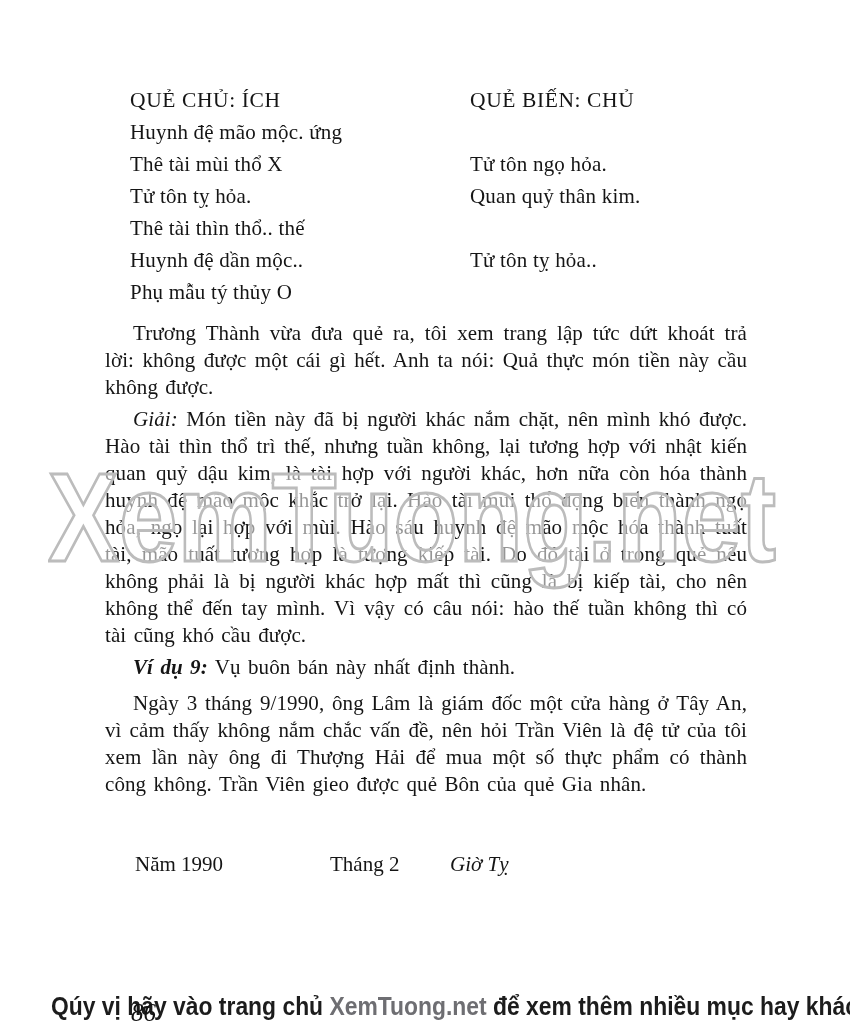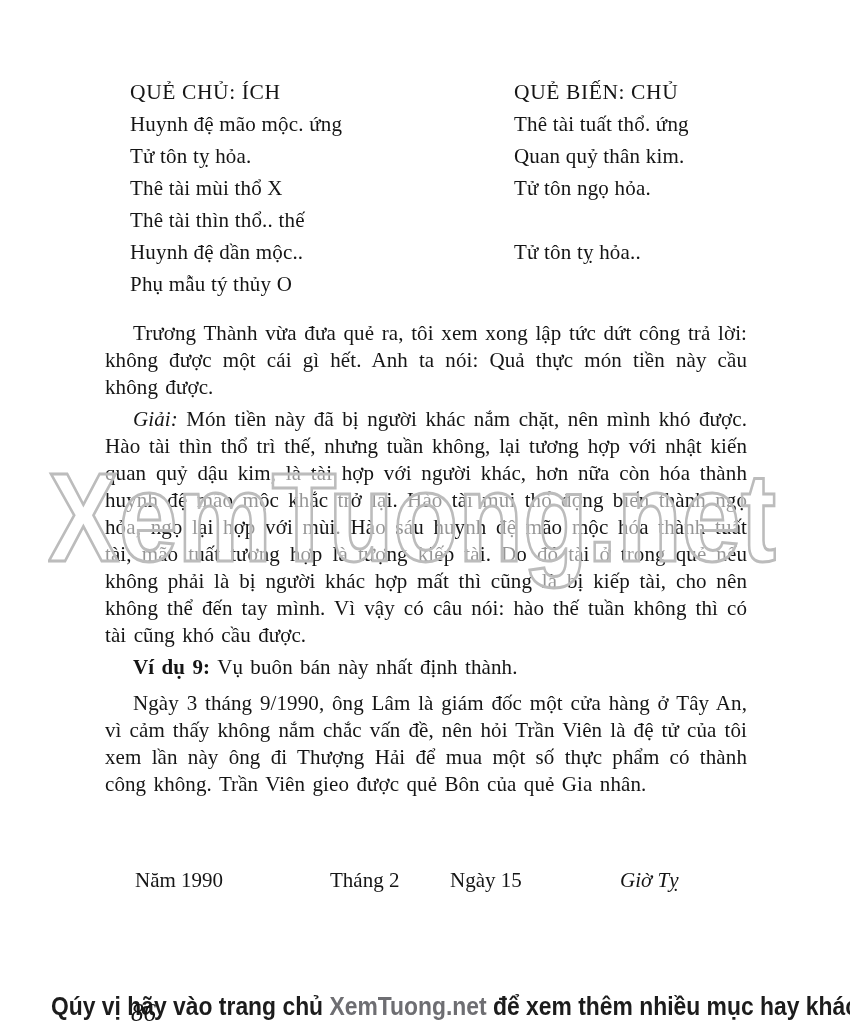--- a/index.html
+++ b/index.html
@@ -11,58 +11,58 @@
     background: #ffffff;
     margin: 0 auto;
     overflow: hidden;
     font-family: "Liberation Serif", serif;
     color: #151515;
   }
 
   
   .hexagrams {
     position: absolute;
-    top: 80px;
+    top: 88px;
     left: 130px;
     width: 620px;
     font-size: 21px;
     letter-spacing: 0.2px;
   }
   .hex-row { display: flex; height: 32px; align-items: flex-start; }
   .hex-left  { width: 340px; flex: 0 0 340px; white-space: nowrap; }
-  .hex-right { flex: 1; white-space: nowrap; margin-left: 44px; }
+  .hex-right { flex: 1; white-space: nowrap; }
   .hex-title { font-size: 21.5px; letter-spacing: 0.6px; }
 
   
   .content {
     position: absolute;
     top: 320px;
     left: 105px;
     width: 642px;
     font-size: 21px;
     line-height: 27px;
     text-align: justify;
     letter-spacing: 0.1px;
     word-spacing: 2px;
   }
   .content p { margin: 0 0 5px 0; text-indent: 28px; }
   .content p.example { margin-bottom: 9px; }
   .lead-italic { font-style: italic; }
-  .lead-bold-italic { font-weight: bold; margin-top: 39px; }
+  .lead-bold-italic { font-style: italic; font-weight: bold; margin-top: 39px; }
 
   
   .date-table {
     position: absolute;
     top: 852px;
     left: 105px;
     width: 645px;
     font-size: 21px;
   }
   .date-row { display: flex; height: 37px; padding-left: 30px; }
-  .date-cell { white-space: nowrap; margin-top: 16px; }
+  .date-cell { white-space: nowrap; }
   .date-cell.c0 { width: 195px; }
   .date-cell.c1 { width: 120px; }
   .date-cell.c2 { width: 170px; }
   .date-cell.c3 { flex: 1; font-style: italic; }
 
   
   .watermark {
     position: absolute;
     left: 48px;
     top: 443px;
@@ -108,54 +108,52 @@
 
 <div class="page">
 
   <div class="hexagrams">
     <div class="hex-row">
       <span class="hex-left hex-title">QUẺ CHỦ: ÍCH</span>
       <span class="hex-right hex-title">QUẺ BIẾN: CHỦ</span>
     </div>
     <div class="hex-row">
       <span class="hex-left">Huynh đệ mão mộc. ứng</span>
-      <span class="hex-right">Thê tài tuất thổ. ứng</span>
+    </div>
+    <div class="hex-row">
+      <span class="hex-left">Thê tài mùi thổ X</span>
+      <span class="hex-right">Tử tôn ngọ hỏa.</span>
     </div>
     <div class="hex-row">
       <span class="hex-left">Tử tôn tỵ hỏa.</span>
       <span class="hex-right">Quan quỷ thân kim.</span>
-    </div>
-    <div class="hex-row">
-      <span class="hex-left">Thê tài mùi thổ X</span>
-      <span class="hex-right">Tử tôn ngọ hỏa.</span>
     </div>
     <div class="hex-row">
       <span class="hex-left">Thê tài thìn thổ.. thế</span>
     </div>
     <div class="hex-row">
       <span class="hex-left">Huynh đệ dần mộc..</span>
       <span class="hex-right">Tử tôn tỵ hỏa..</span>
     </div>
     <div class="hex-row">
       <span class="hex-left">Phụ mẫu tý thủy O</span>
     </div>
   </div>
 
   <div class="content">
-    <p><span>Trương Thành vừa đưa quẻ ra, tôi xem xong lập tức dứt công trả lời: không được một cái gì hết. Anh ta nói: Quả thực món tiền này cầu không được.</span></p>
+    <p><span>Trương Thành vừa đưa quẻ ra, tôi xem trang lập tức dứt khoát trả lời: không được một cái gì hết. Anh ta nói: Quả thực món tiền này cầu không được.</span></p>
     <p><span class="lead-italic">Giải:</span><span> Món tiền này đã bị người khác nắm chặt, nên mình khó được. Hào tài thìn thổ trì thế, nhưng tuần không, lại tương hợp với nhật kiến quan quỷ dậu kim, là tài hợp với người khác, hơn nữa còn hóa thành huynh đệ mão mộc khắc trở lại. Hào tài mùi thổ động biến thành ngọ hỏa, ngọ lại hợp với mùi. Hào sáu huynh đệ mão mộc hóa thành tuất tài, mão tuất tương hợp là tượng kiếp tài. Do đó tài ở trong quẻ nếu không phải là bị người khác hợp mất thì cũng là bị kiếp tài, cho nên không thể đến tay mình. Vì vậy có câu nói: hào thế tuần không thì có tài cũng khó cầu được.</span></p>
     <p class="example"><span class="lead-bold-italic">Ví dụ 9:</span><span> Vụ buôn bán này nhất định thành.</span></p>
     <p><span>Ngày 3 tháng 9/1990, ông Lâm là giám đốc một cửa hàng ở Tây An, vì cảm thấy không nắm chắc vấn đề, nên hỏi Trần Viên là đệ tử của tôi xem lần này ông đi Thượng Hải để mua một số thực phẩm có thành công không. Trần Viên gieo được quẻ Bôn của quẻ Gia nhân.</span></p>
   </div>
 
   <div class="date-table">
     <div class="date-row">
       <span class="date-cell c0">Năm 1990</span>
       <span class="date-cell c1">Tháng 2</span>
-      <span class="date-cell c2">Ngày 15</span>
       <span class="date-cell c3">Giờ Tỵ</span>
     </div>
   </div>
 
   <svg class="watermark" viewBox="0 0 740 170" xmlns="http://www.w3.org/2000/svg">
     <text x="0" y="118" font-family="Liberation Sans, sans-serif" font-weight="bold" font-size="126" fill="rgba(255,255,255,0.55)" stroke="#bcbcbc" stroke-width="3" textLength="728" lengthAdjust="spacingAndGlyphs">XemTuong.net</text>
   </svg>
 
   <div class="page-number">86</div>
 

